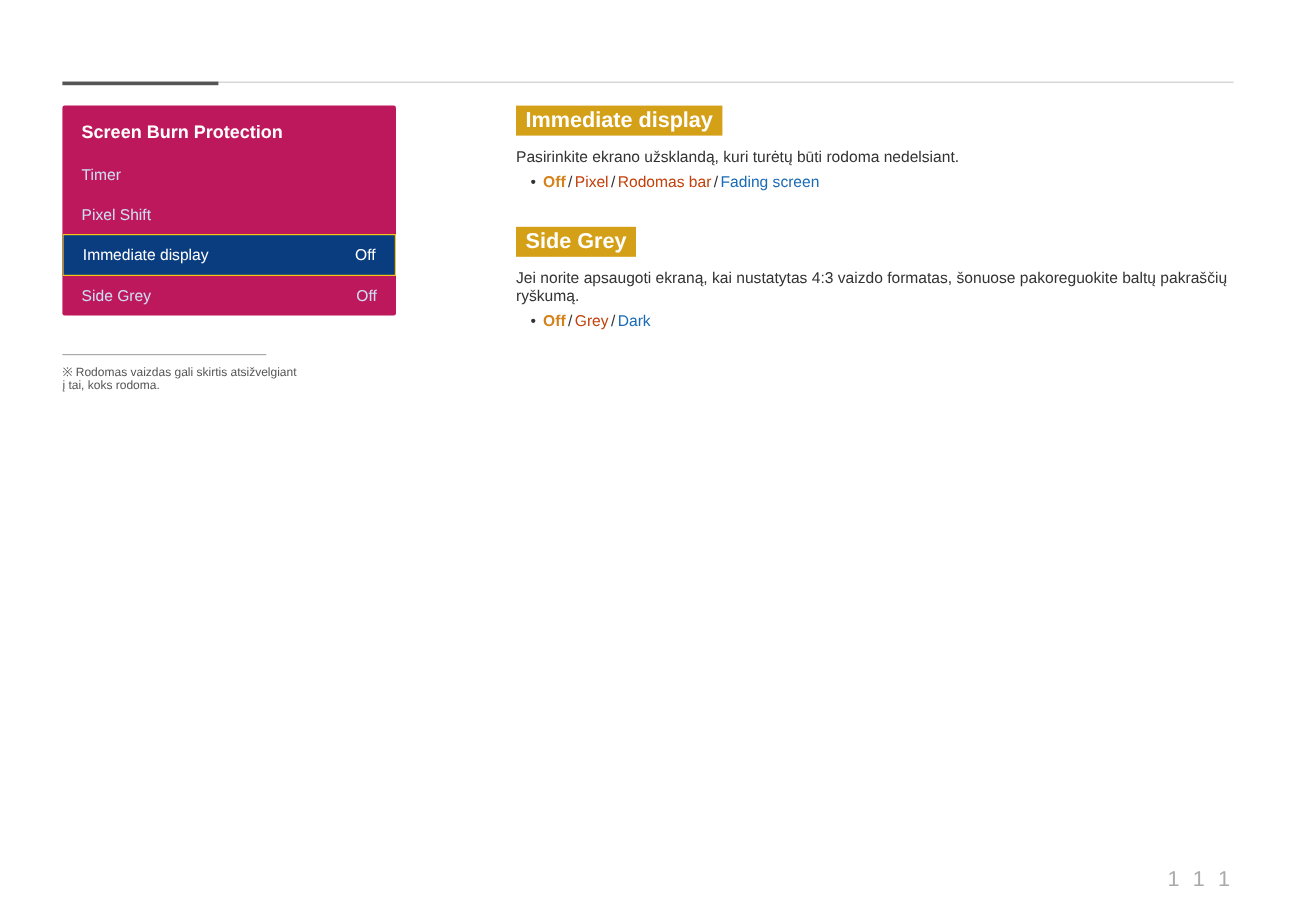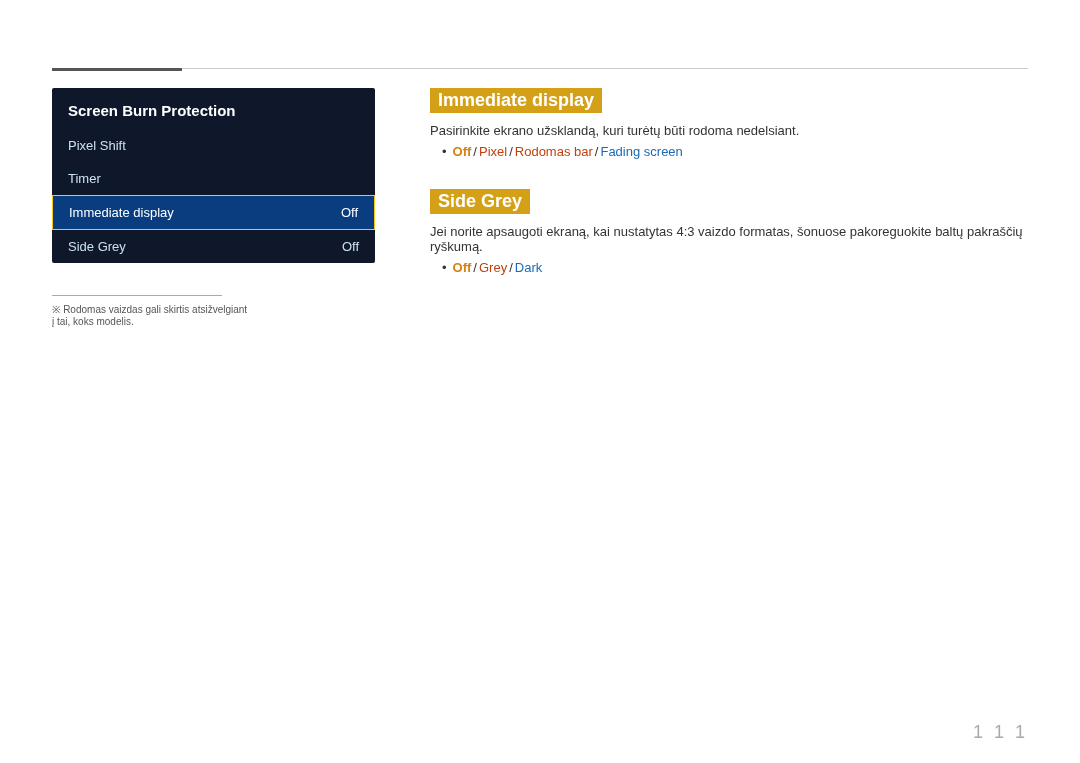--- a/index.html
+++ b/index.html
@@ -32,22 +32,22 @@
       left: 52px;
       width: 130px;
       height: 3px;
       background: #555555;
     }
 
     .left-panel {
       position: absolute;
       top: 88px;
       left: 52px;
-      width: 323px;
-      background: #0f172a;
+      width: 278px;
+      background: #be185d;
       border-radius: 2px;
       padding: 0;
       overflow: hidden;
     }
 
     .panel-title {
       color: #ffffff;
       font-size: 15px;
       font-weight: bold;
       padding: 14px 16px 10px 16px;
@@ -181,24 +181,24 @@
   </style>
 </head>
 <body>
 
 <div class="top-line"></div>
 <div class="top-line-accent"></div>
 
 <div class="left-panel">
   <div class="panel-title">Screen Burn Protection</div>
   <div class="menu-item">
+    <span>Timer</span>
+  </div>
+  <div class="menu-item">
     <span>Pixel Shift</span>
-  </div>
-  <div class="menu-item">
-    <span>Timer</span>
   </div>
   <div class="menu-item selected">
     <span>Immediate display</span>
     <span class="item-value">Off</span>
   </div>
   <div class="menu-item-normal">
     <span>Side Grey</span>
     <span class="item-value">Off</span>
   </div>
 </div>
@@ -227,16 +227,16 @@
         <span class="opt-separator"> / </span>
         <span class="opt-normal">Grey</span>
         <span class="opt-separator"> / </span>
         <span class="opt-blue">Dark</span>
     </div>
   </div>
 </div>
 
 <div class="footnote-area">
   <div class="footnote-line"></div>
-  <p class="footnote-text">※  Rodomas vaizdas gali skirtis atsižvelgiant į tai, koks modelis.</p>
+  <p class="footnote-text">※  Rodomas vaizdas gali skirtis atsižvelgiant į tai, koks rodoma.</p>
 </div>
 
 <div class="page-number">1 1 1</div>
 
 </body></html>

